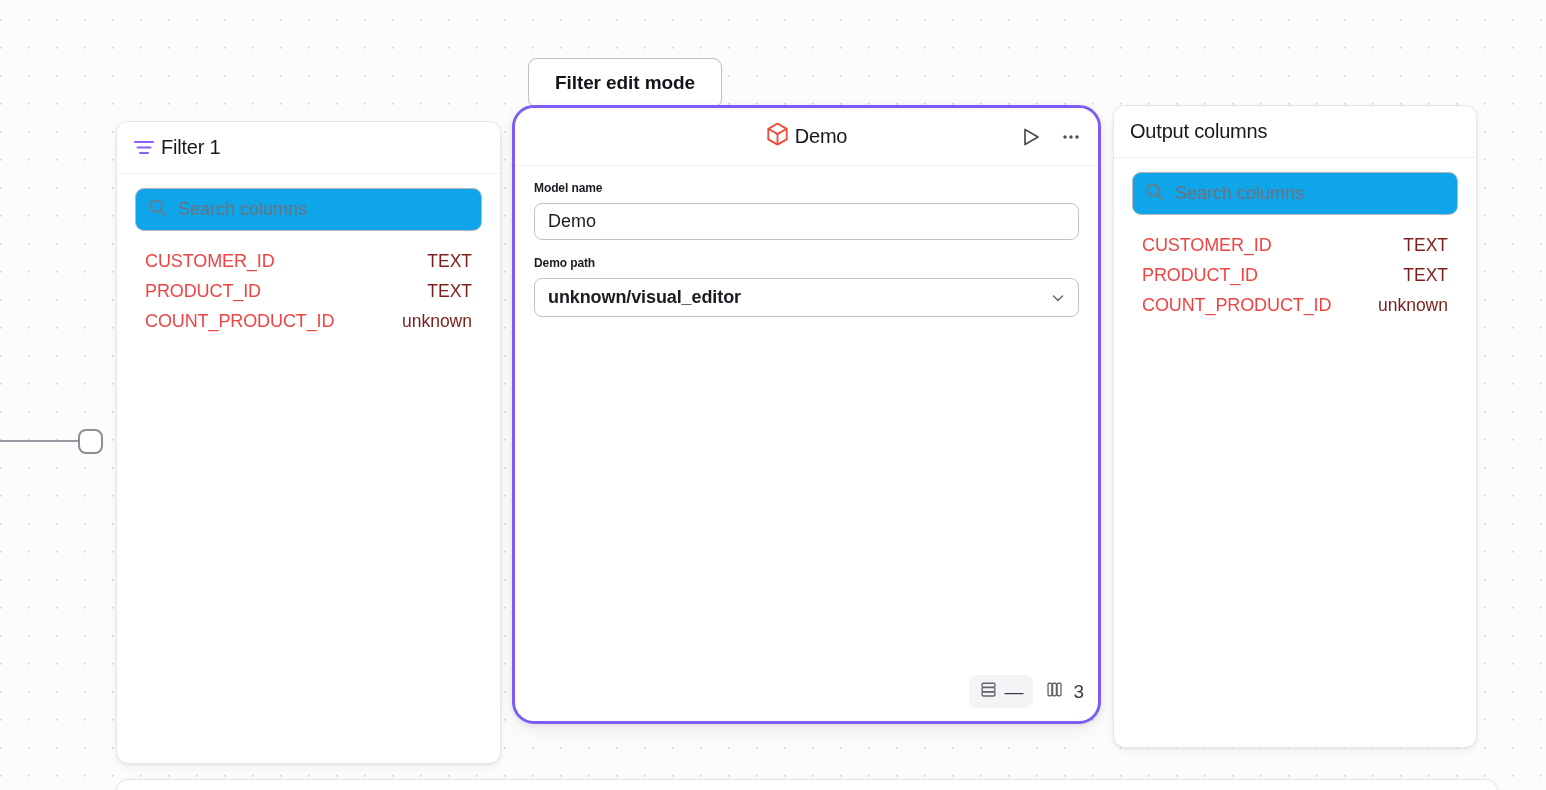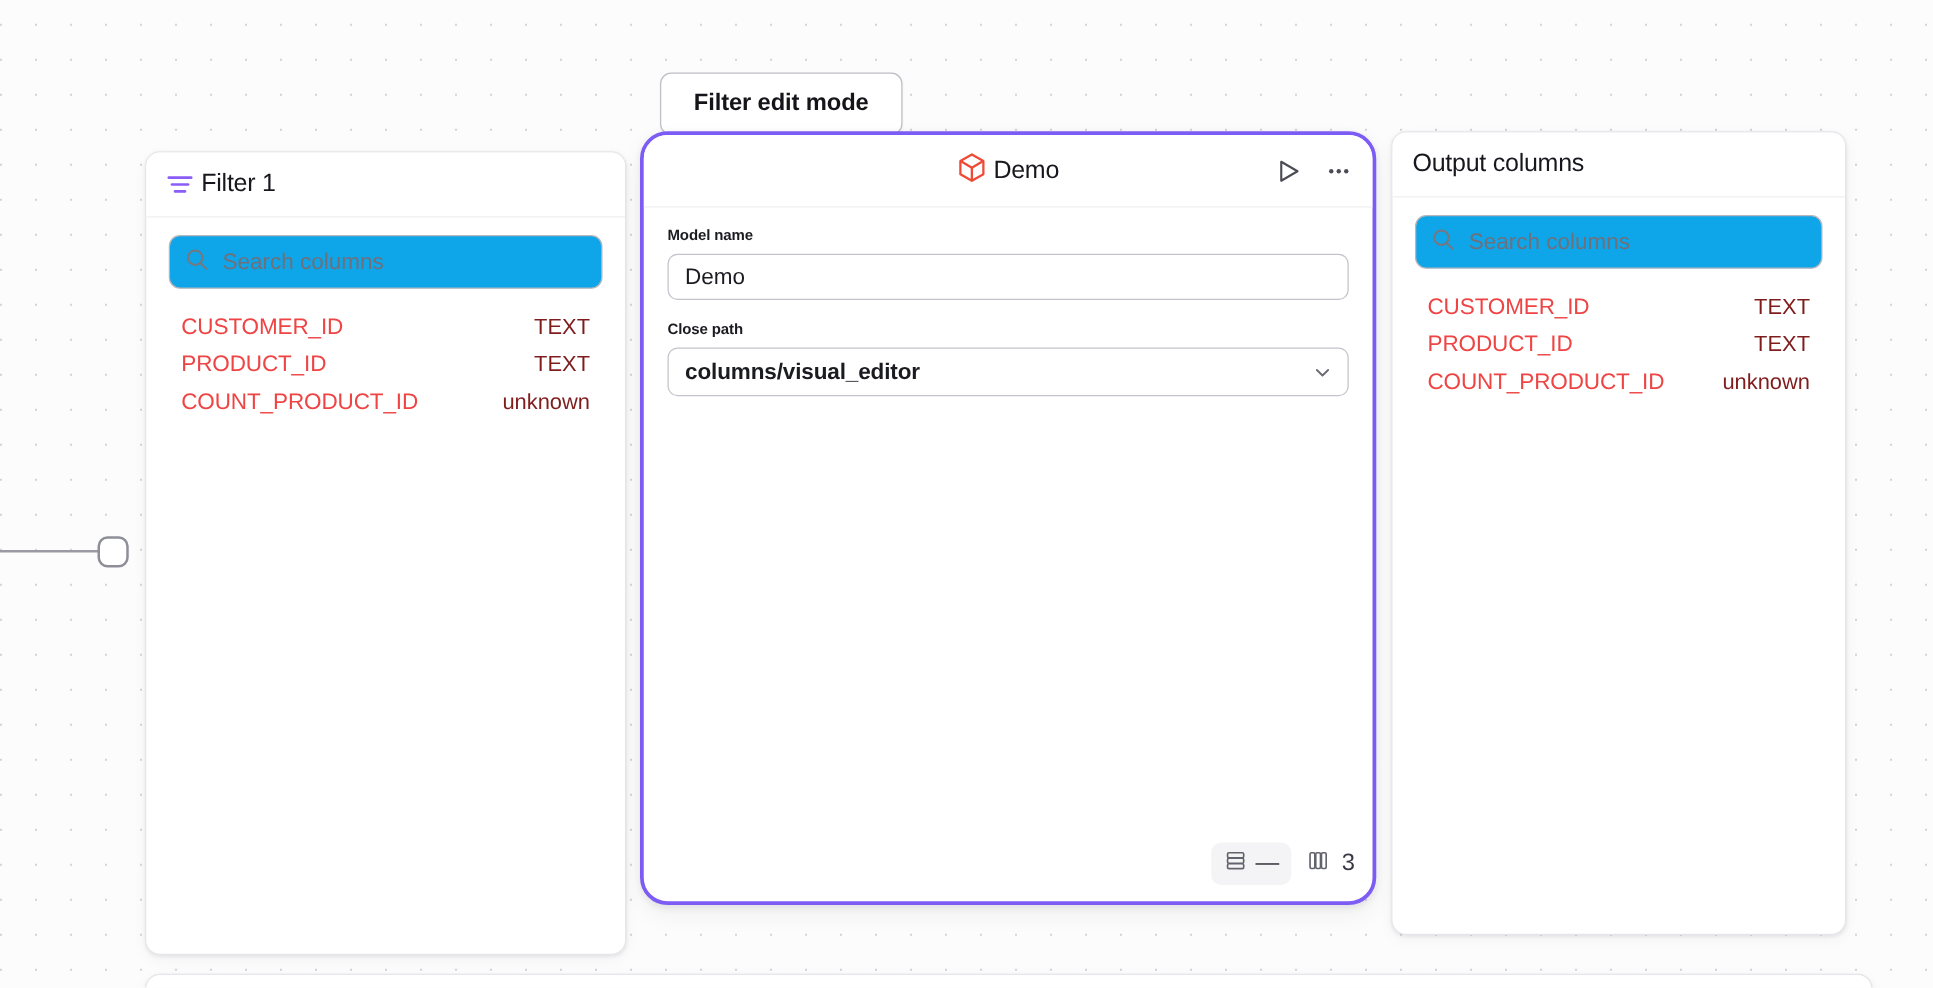--- a/index.html
+++ b/index.html
@@ -377,23 +377,23 @@
             <circle cx="17" cy="11" r="1.75" fill="#4c4c56"></circle>
           </svg>
         </span>
       </div>
     </div>
 
     <div class="model-body">
       <div class="field-label">Model name</div>
       <input class="text-input" type="text" value="Demo" style="">
 
-      <div class="field-label">Close path</div>
+      <div class="field-label">Demo path</div>
       <div class="select-wrap">
-        <span class="select-value">columns/visual_editor</span>
+        <span class="select-value">unknown/visual_editor</span>
         <span class="select-chevron">
           <svg width="16" height="16" viewBox="0 0 16 16" xmlns="http://www.w3.org/2000/svg">
             <path d="M3.5 6 L8 10.4 L12.5 6" fill="none" stroke="#6a6a74" stroke-width="1.5" stroke-linecap="round" stroke-linejoin="round"></path>
           </svg>
         </span>
       </div>
 
       <div class="model-footer">
         <div class="pill-group">
           <span>

